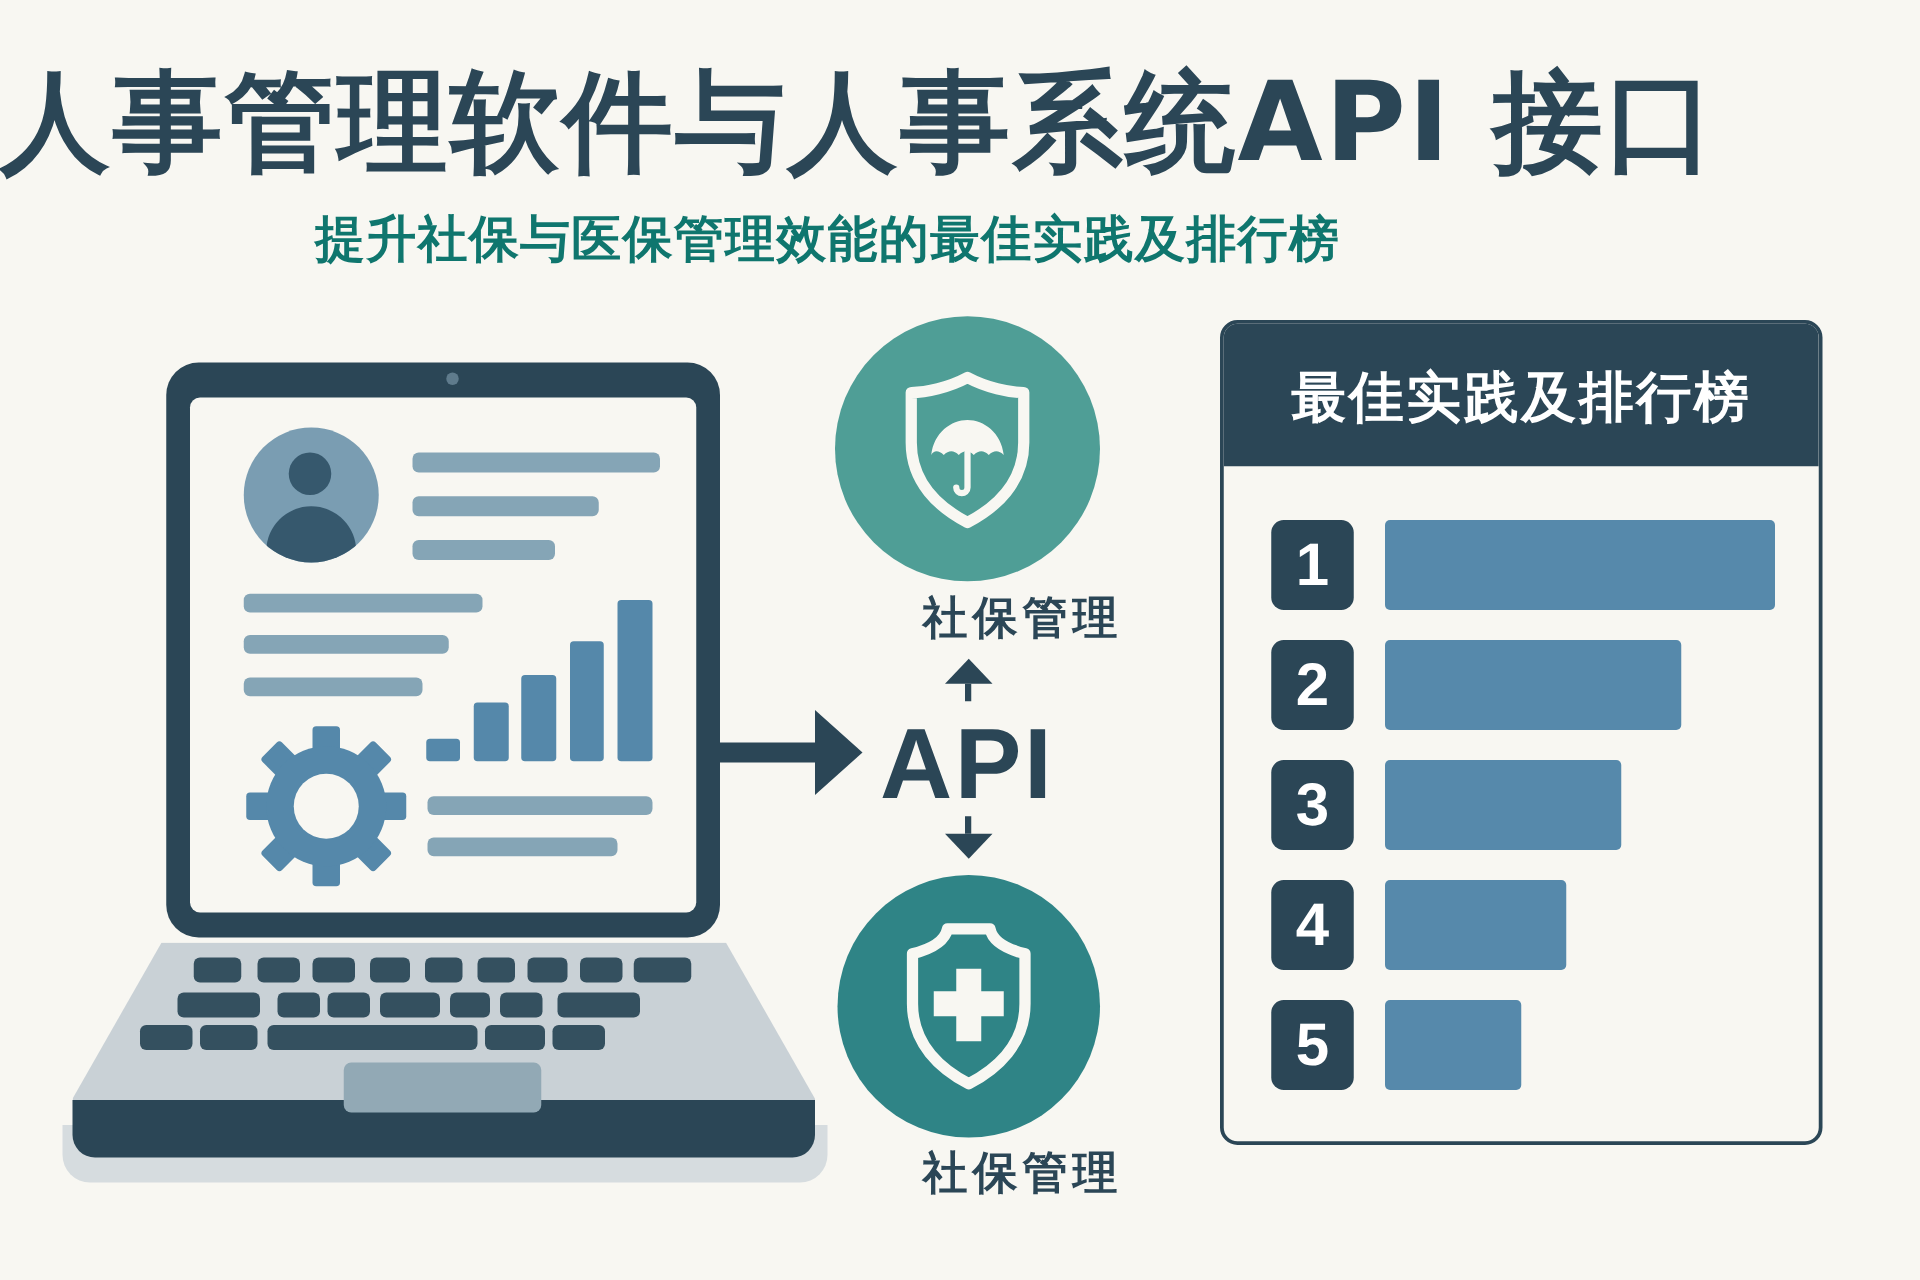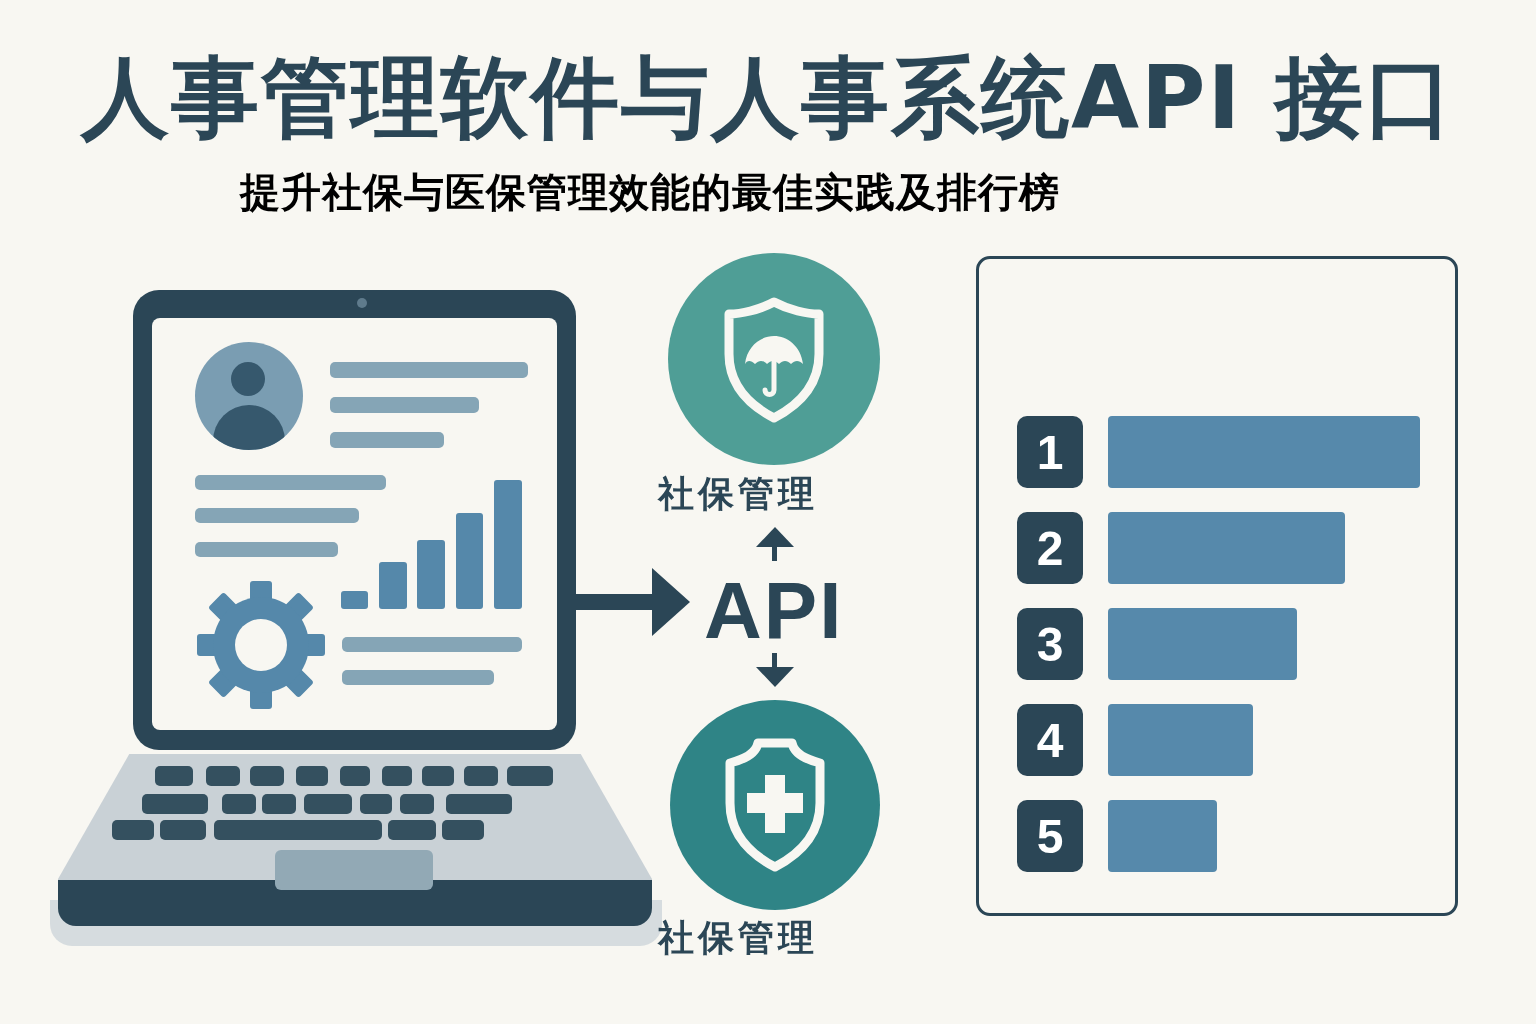--- a/index.html
+++ b/index.html
@@ -2,25 +2,25 @@
 <html><head>
 <meta charset="utf-8">
 <style>
   html, body { margin:0; padding:0; }
   body {
     width:1536px; height:1024px; background:#f8f7f2; position:relative; overflow:hidden;
     font-family: "DejaVu Sans", "Liberation Sans", sans-serif; color:#2b4656;
   }
   .abs { position:absolute; }
   .title {
-    left:0; top:48px; width:1536px; text-align:center;
+    left:0; top:48px; width:1536px; text-align:left;
     font-size:88px; font-weight:bold; letter-spacing:2px; color:#2b4656; line-height:100px;
   }
   .subtitle {
-    left:240px; top:165px; font-size:40px; font-weight:bold; color:#000000; letter-spacing:1px; line-height:54px;
+    left:252px; top:165px; font-size:40px; font-weight:bold; color:#0f766e; letter-spacing:1px; line-height:54px;
   }
   
   .screen-frame {
     left:133px; top:290px; width:443px; height:460px; background:#2b4656; border-radius:26px;
   }
   .camera { left:357px; top:298px; width:10px; height:10px; border-radius:50%; background:#5f7b8c; }
   .screen {
     left:152px; top:318px; width:405px; height:412px; background:#f8f7f2; border-radius:8px;
   }
   .bar-line { background:#85a5b6; border-radius:5px; height:16px; }
@@ -35,21 +35,21 @@
   .key { background:#34505f; border-radius:5px; height:20px; position:absolute; }
   .trackpad { left:275px; top:850px; width:158px; height:40px; background:#92a9b5; border-radius:6px; }
   
   .arrow-shaft { left:576px; top:594px; width:82px; height:16px; background:#2b4656; }
   .arrow-head { left:652px; top:568px; width:0; height:0; border-top:34px solid transparent; border-bottom:34px solid transparent; border-left:38px solid #2b4656; }
   .api-text { left:704px; top:566px; font-size:80px; font-weight:bold; color:#2b4656; letter-spacing:2px; line-height:90px; font-family:Liberation Sans, sans-serif; }
   .v-shaft { width:5px; background:#2b4656; }
   .tri-up { width:0; height:0; border-left:19px solid transparent; border-right:19px solid transparent; border-bottom:20px solid #2b4656; }
   .tri-down { width:0; height:0; border-left:19px solid transparent; border-right:19px solid transparent; border-top:20px solid #2b4656; }
   .circle { border-radius:50%; display:flex; align-items:center; justify-content:center; }
-  .circle-label { font-size:36px; font-weight:bold; color:#2b4656; letter-spacing:4px; text-align:left; width:240px; }
+  .circle-label { font-size:36px; font-weight:bold; color:#2b4656; letter-spacing:4px; text-align:right; width:240px; }
   
   .panel { left:976px; top:256px; width:482px; height:660px; border:3px solid #2b4656; border-radius:14px; background:#f8f7f2; overflow:hidden; box-sizing:border-box; }
   .panel-header { left:0; top:0; width:100%; height:114px; background:#2b4656; color:#fff; font-size:44px; font-weight:bold; text-align:center; line-height:120px; letter-spacing:2px; }
   .rank-badge { width:66px; height:72px; background:#2b4656; border-radius:10px; color:#fff; font-size:48px; font-weight:bold; display:flex; align-items:center; justify-content:center; font-family:"Liberation Sans", sans-serif; }
   .rank-bar { height:72px; background:#5689ab; border-radius:4px; }
 </style>
 </head>
 <body>
 
 <div class="abs title">人事管理软件与人事系统API 接口</div>
@@ -159,20 +159,21 @@
 
 <div class="abs circle" style="left:670px;top:700px;width:210px;height:210px;background:#2f8486;">
   <svg width="110" height="136" viewBox="0 0 110 136">
     <path d="M38 6 L72 6 C74 16 84 22 100 26 L100 66 C100 98 78 118 55 130 C32 118 10 98 10 66 L10 26 C26 22 36 16 38 6 Z" fill="none" stroke="#f8f7f2" stroke-width="9" stroke-linejoin="round"></path>
     <path d="M45 38 L65 38 L65 56 L83 56 L83 76 L65 76 L65 96 L45 96 L45 76 L27 76 L27 56 L45 56 Z" fill="#f8f7f2"></path>
   </svg>
 </div>
 <div class="abs circle-label" style="left:658px;top:914px;">社保管理</div>
 
 <div class="abs panel">
+  <div class="abs panel-header">最佳实践及排行榜</div>
   <div class="abs" style="left:38px;top:157px;width:410px;">
     <div style="display:flex;align-items:center;height:72px;margin-bottom:24px;">
       <div class="rank-badge">1</div>
       <div class="rank-bar" style="margin-left:25px;width:312px;"></div>
     </div>
     <div style="display:flex;align-items:center;height:72px;margin-bottom:24px;">
       <div class="rank-badge">2</div>
       <div class="rank-bar" style="margin-left:25px;width:237px;"></div>
     </div>
     <div style="display:flex;align-items:center;height:72px;margin-bottom:24px;">

